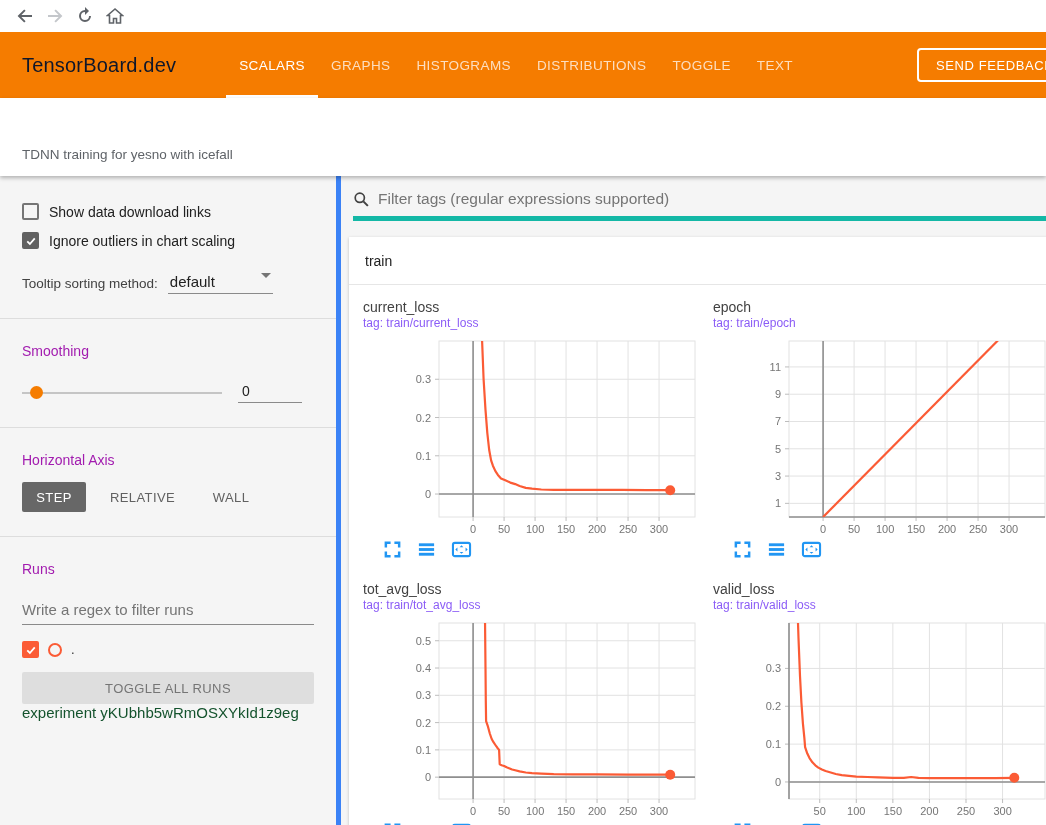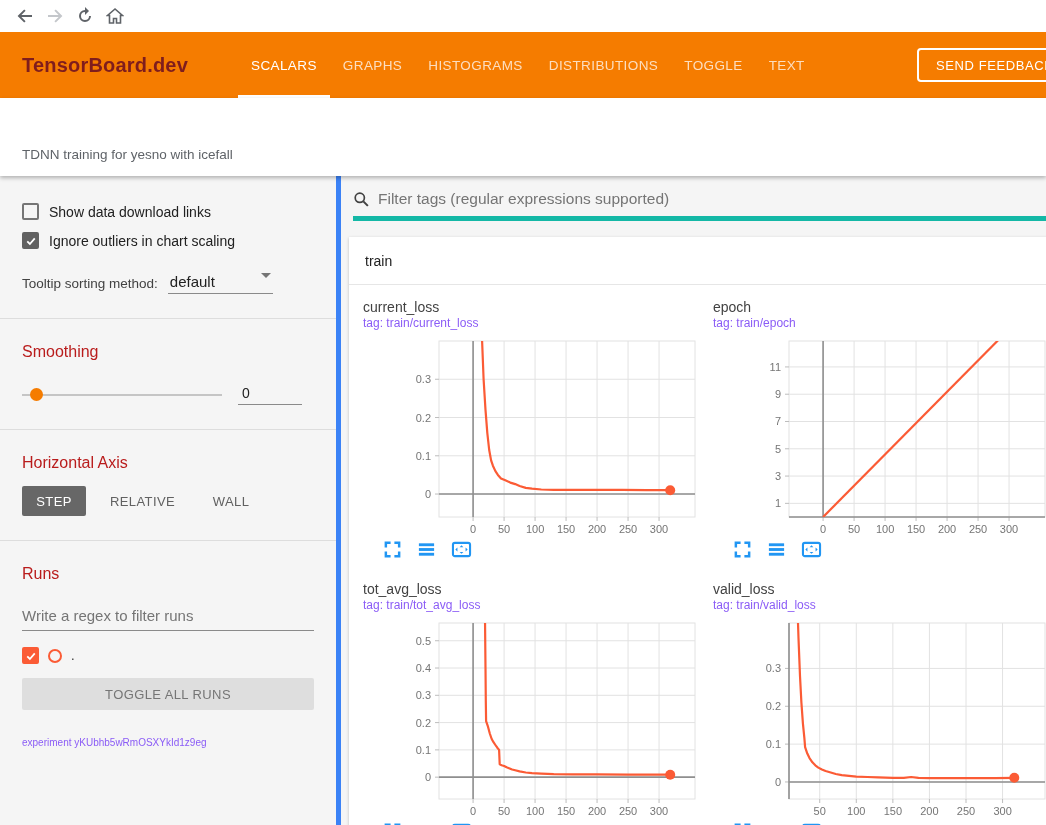--- a/index.html
+++ b/index.html
@@ -9,21 +9,21 @@
   
   .browser-bar { height:32px; background:#fff; display:flex; align-items:center; padding:0 10px; }
   .nav-ico { width:30px; height:28px; display:flex; align-items:center; justify-content:center; cursor:pointer; }
   .url-pill { flex:1; height:24px; margin-left:6px; background:#f1f3f4; border-radius:13px;
               display:flex; align-items:center; padding:0 12px; gap:8px; }
   .url-text { font-size:13px; color:#202124; white-space:nowrap; }
 
   
   .app-header { height:66px; background:#f57c00; display:flex; align-items:center;
                 padding:0 22px; position:relative; }
-  .logo { color:#7f1d1d; font-size:20px; letter-spacing:.2px;font-weight:bold; }
+  .logo { color:#0f172a; font-size:20px; letter-spacing:.2px; }
   .tabs { display:flex; margin-left:50px; height:100%; align-items:center; }
   .tab { position:relative; height:100%; display:flex; align-items:center; padding:15px 13px;
          color:rgba(255,255,255,.75); font-size:13.5px; letter-spacing:.4px; cursor:pointer; }
   .tab.active { color:#fff; }
   .tab.active::after { content:""; position:absolute; left:0; right:0; bottom:0; height:3px; background:#fff; }
   .feedback-btn { position:absolute; left:917px; top:16px; width:162px; height:34px;
                   border:2px solid #fff; border-radius:4px; background:transparent;
                   color:#fff; font-size:13px; letter-spacing:.6px; text-align:left; padding-left:17px;
                   font-family:"Liberation Sans", sans-serif; cursor:pointer; white-space:nowrap; overflow:hidden;}
 
@@ -47,21 +47,21 @@
   .cb.checked-gray { background:#616161; border:2px solid #616161; }
   .cb.checked-run { background:#fb5b35; border:2px solid #fb5b35; }
   .cb-label { font-size:14px; color:#212121; }
   .tooltip-row { display:flex; align-items:flex-end; gap:10px; margin-top:24px; }
   .tooltip-label { font-size:13.5px; color:#424242; padding-bottom:3px;}
   .select-box { display:flex; align-items:flex-start; justify-content:space-between; width:105px;
                 border-bottom:1px solid #8a8a8a; padding:0 2px 3px 2px; cursor:pointer; }
   .select-value { font-size:15px; color:#212121; }
   .caret-down { width:0; height:0; border-left:5px solid transparent; border-right:5px solid transparent;
                 border-top:5px solid #757575; }
-  .sb-heading { font-size:16px; color:#b91c1c; margin-bottom:4px; }
+  .sb-heading { font-size:14px; color:#a21caf; margin-bottom:4px; }
   .slider-row { display:flex; align-items:center; margin-top:24px; gap:16px; }
   .slider-track { position:relative; width:200px; height:2px; background:#c5c5c5; cursor:pointer; }
   .slider-thumb { position:absolute; left:8px; top:-6px; width:13px; height:13px;
                   border-radius:50%; background:#f57c00; }
   .slider-value { width:64px; border-bottom:1px solid #8a8a8a; font-size:14px; color:#212121;
                   text-align:left; padding:0 0 3px 4px; }
   .axis-buttons { display:flex; gap:14px; margin-top:14px; }
   .axis-btn { min-width:64px; height:30px; border:none; border-radius:2px; font-size:13px;
               letter-spacing:.4px; background:transparent; color:#616161; cursor:pointer;
               font-family:"Liberation Sans", sans-serif; padding:0 10px;}
@@ -69,21 +69,21 @@
   .regex-input { width:100%; border:none; border-bottom:1px solid #8a8a8a; background:transparent;
                  font-size:15px; color:#212121; padding:6px 0 6px 0; margin-top:14px; outline:none;
                  font-family:"Liberation Sans", sans-serif;}
   .regex-input::placeholder { color:#757575; }
   .run-row { display:flex; align-items:center; gap:9px; margin-top:16px; }
   .run-circle { width:14px; height:14px; border-radius:50%; border:2px solid #fb5b35; }
   .run-name { font-size:13px; color:#333; }
   .toggle-btn { width:100%; height:32px; margin-top:14px; border:none; border-radius:2px;
                 background:#dedede; color:#757575; font-size:13px; letter-spacing:.4px;
                 font-family:"Liberation Sans", sans-serif; cursor:pointer; }
-  .exp-label { margin-top:27px; font-size:10px; color:#8b5cf6; }
+  .exp-label { margin-top:0; font-size:15px; color:#14532d; }
 
   
   .main { flex:1; padding-top:10px; overflow:hidden; }
   .filter-row { display:flex; align-items:center; gap:8px; margin-left:12px;
                 border-bottom:5px solid #14b8a6; padding:4px 0 8px 0; }
   .filter-input { flex:1; border:none; background:transparent; outline:none; font-size:15.5px;
                   color:#212121; font-family:"Liberation Sans", sans-serif; }
   .filter-input::placeholder { color:#757575; }
   .card { margin-left:8px; margin-top:16px; width:716px; background:#fff;
           box-shadow:0 1px 3px rgba(0,0,0,.22); }

